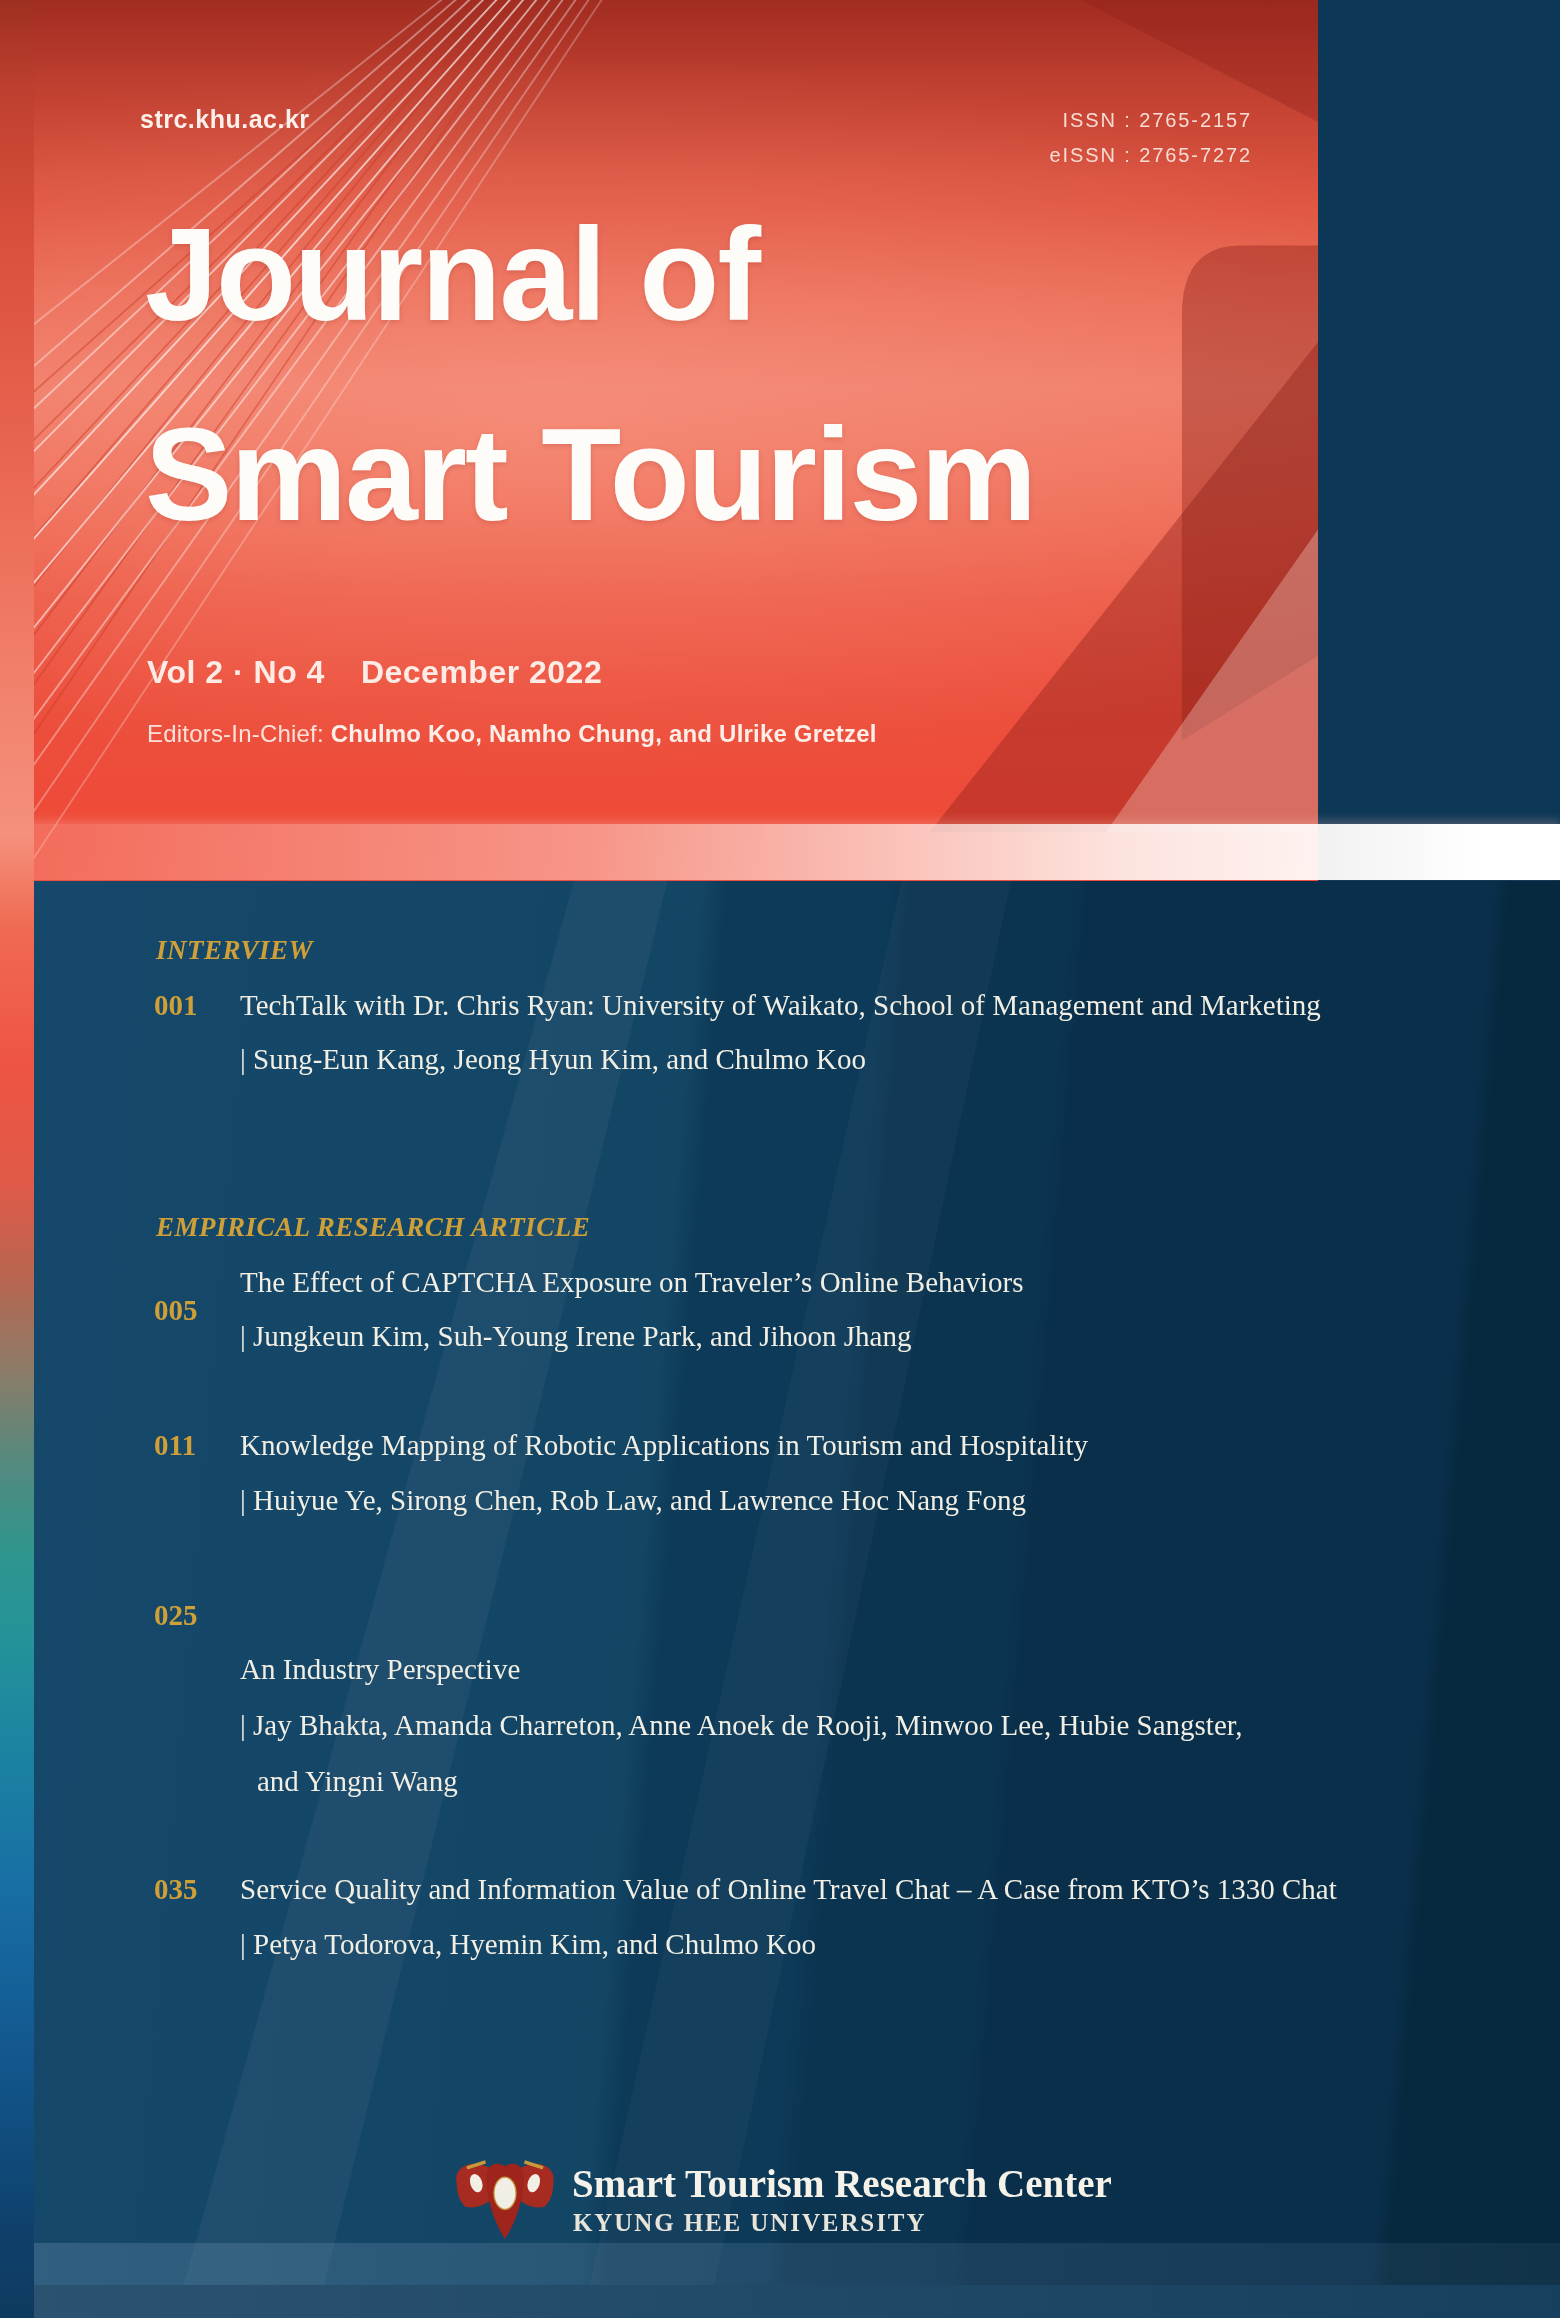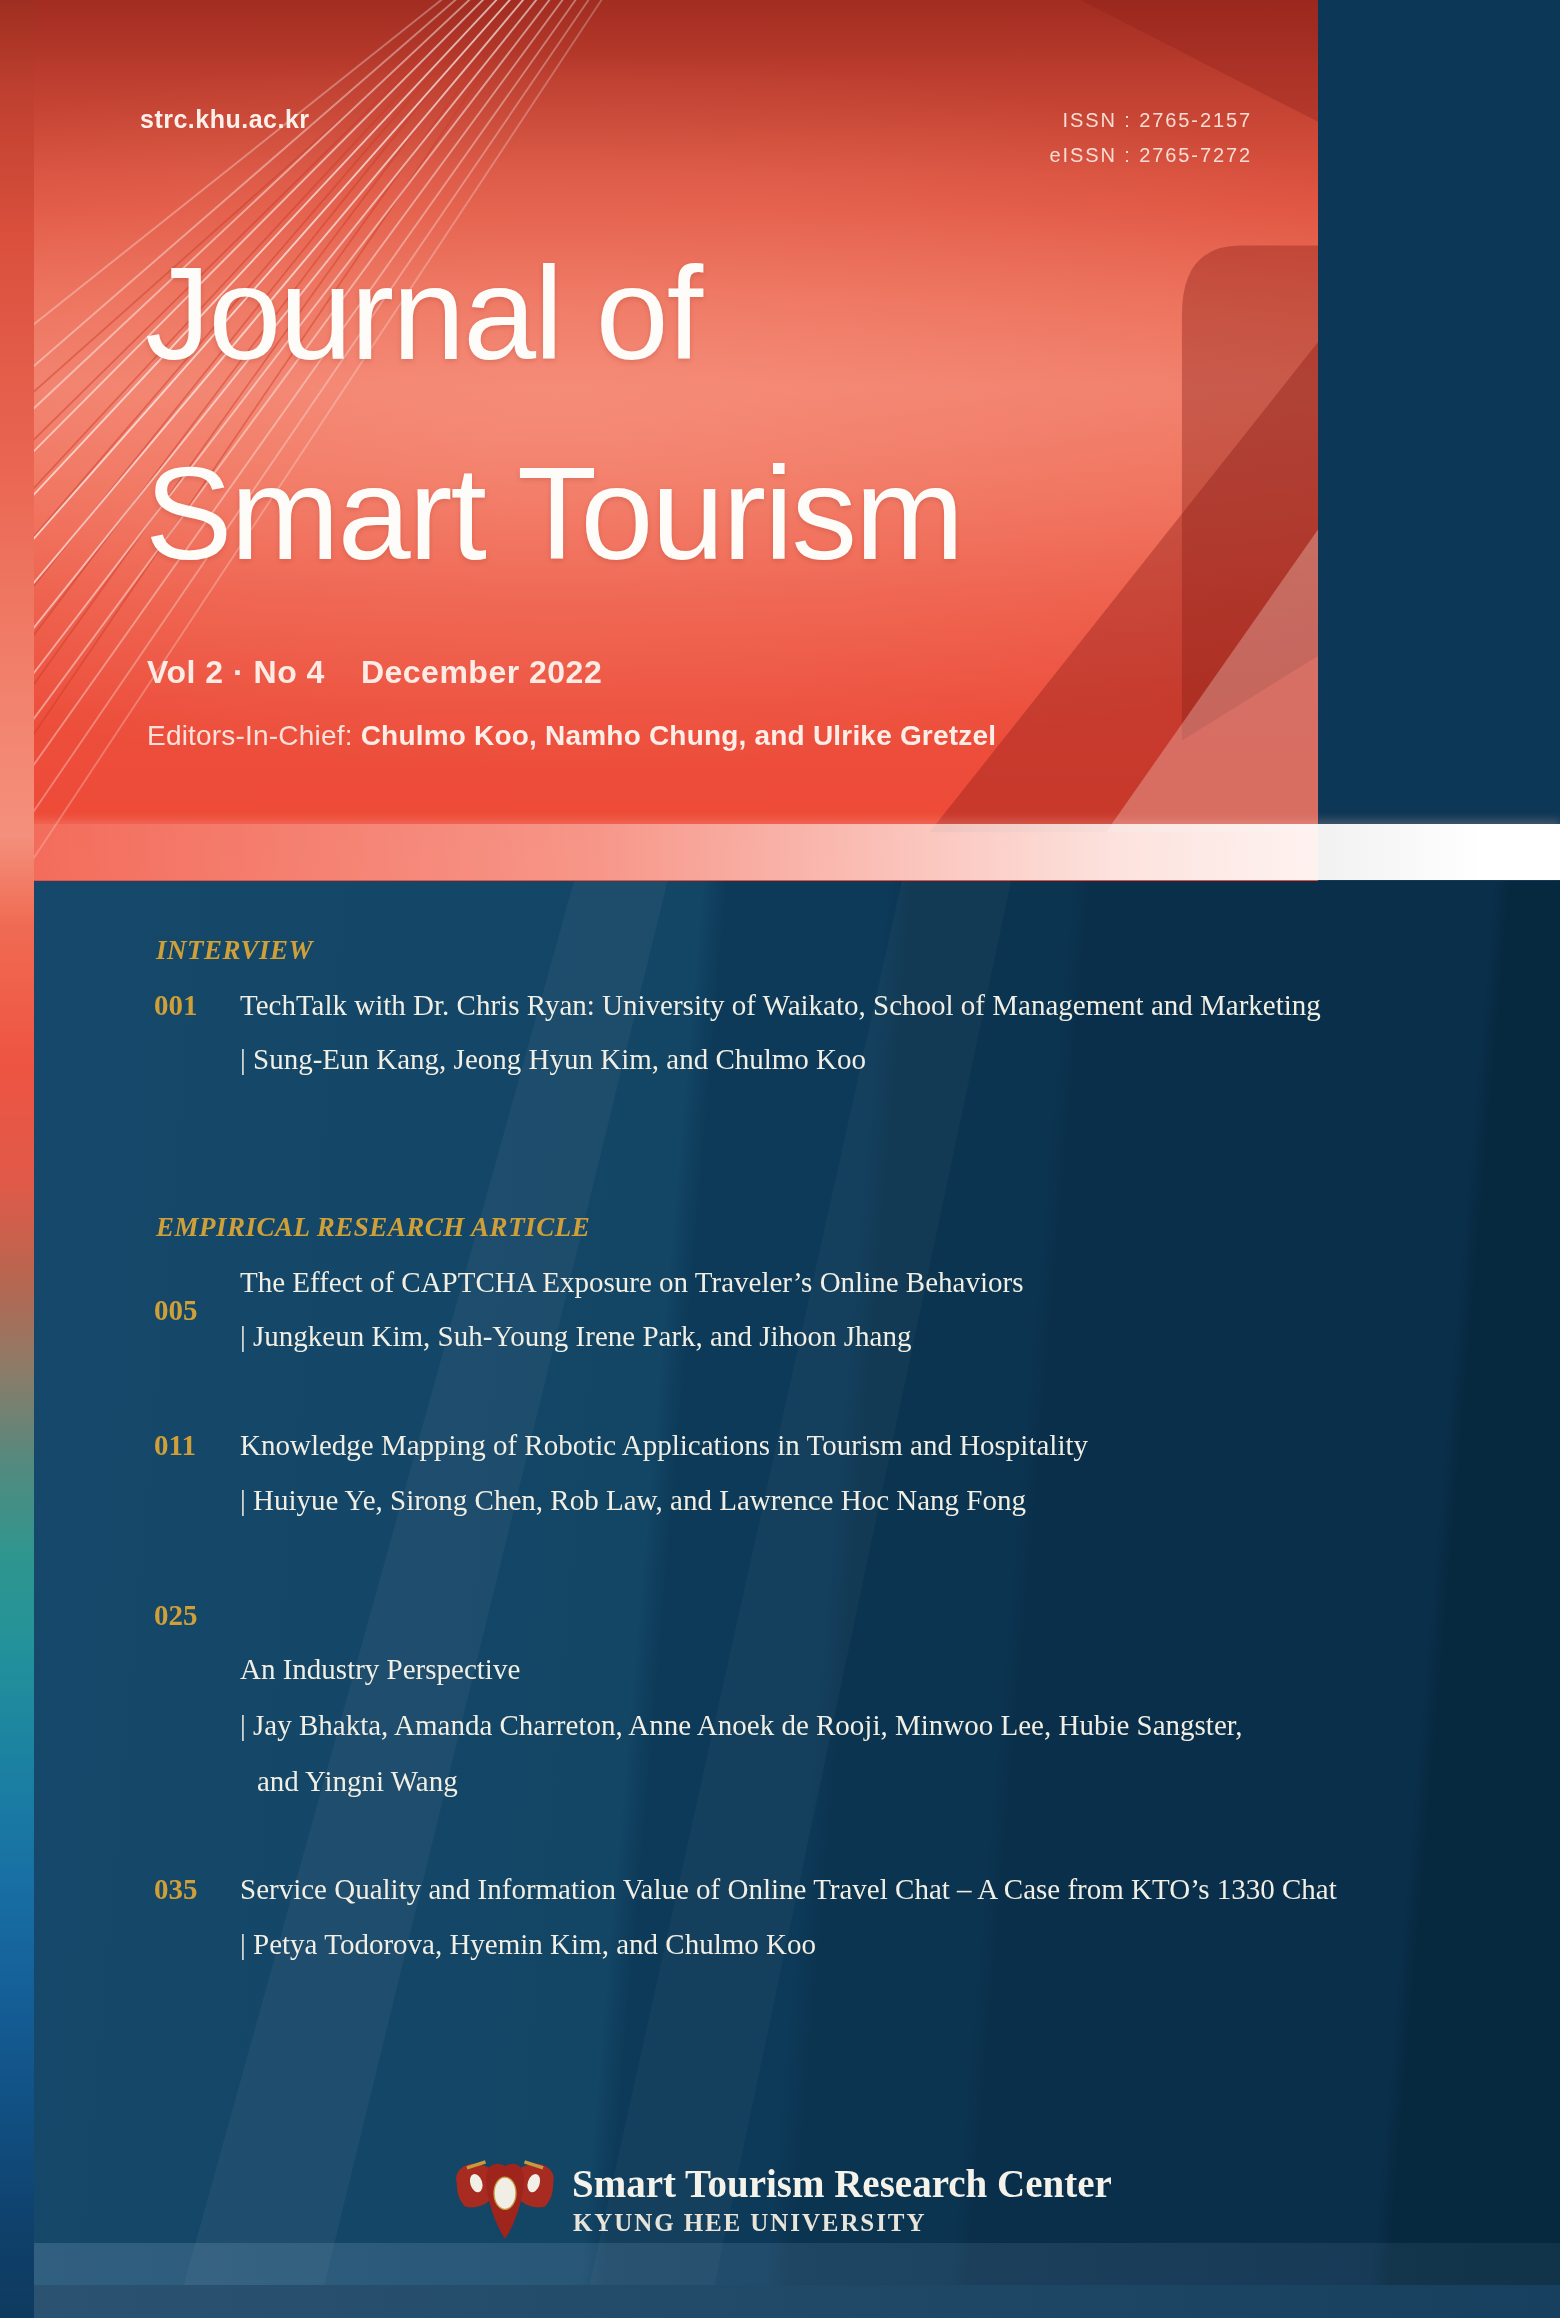--- a/index.html
+++ b/index.html
@@ -26,31 +26,31 @@
   .site-url{
     position:absolute;left:140px;top:105px;
     font-size:25px;font-weight:700;color:#fdf0ea;letter-spacing:0.5px;
   }
   .issn-block{
     position:absolute;right:66px;top:103px;text-align:right;
     font-size:20px;font-weight:400;color:#f8ddd5;letter-spacing:1.9px;line-height:35px;
   }
   .journal-title{
     position:absolute;left:145px;top:0;color:#fefcf9;
-    font-size:131px;font-weight:400;letter-spacing:-1.9px;line-height:1;
-    text-shadow:0 1.9px 5.6px rgba(120,20,10,0.18);white-space:nowrap;margin-top:39px;
+    font-size:131px;font-weight:700;letter-spacing:-1.9px;line-height:1;
+    text-shadow:0 1.9px 5.6px rgba(120,20,10,0.18);white-space:nowrap;
   }
   .title-l1{top:209px;} .title-l2{top:409px;}
   .vol-line{
     position:absolute;left:147px;top:654px;display:flex;gap:36px;
     font-size:32px;font-weight:700;color:#fcece5;letter-spacing:0.5px;
   }
   .editors-line{
     position:absolute;left:147px;top:720px;white-space:nowrap;
-    font-size:28px;color:#fdeee8;letter-spacing:0.2px;text-align:right;
+    font-size:24px;color:#fdeee8;letter-spacing:0.2px;text-align:right;
   }
   .editors-label{font-weight:400;opacity:0.92;}
   .editors-names{font-weight:700;}
   
   .navy-section{
     position:absolute;left:12px;top:881px;width:1561px;height:1404px;
     background:
       linear-gradient(95deg, #16486b 0%, #134565 41%, #0d3a59 42.5%, #0d3a59 52%, #0b3450 53.5%, #0b3450 63%, #0a2f4b 64%, #0a2f4b 88%, #07293f 89%, #07293f 100%);
   }
   .facet{position:absolute;left:0;top:0;width:100%;height:100%;pointer-events:none;}

